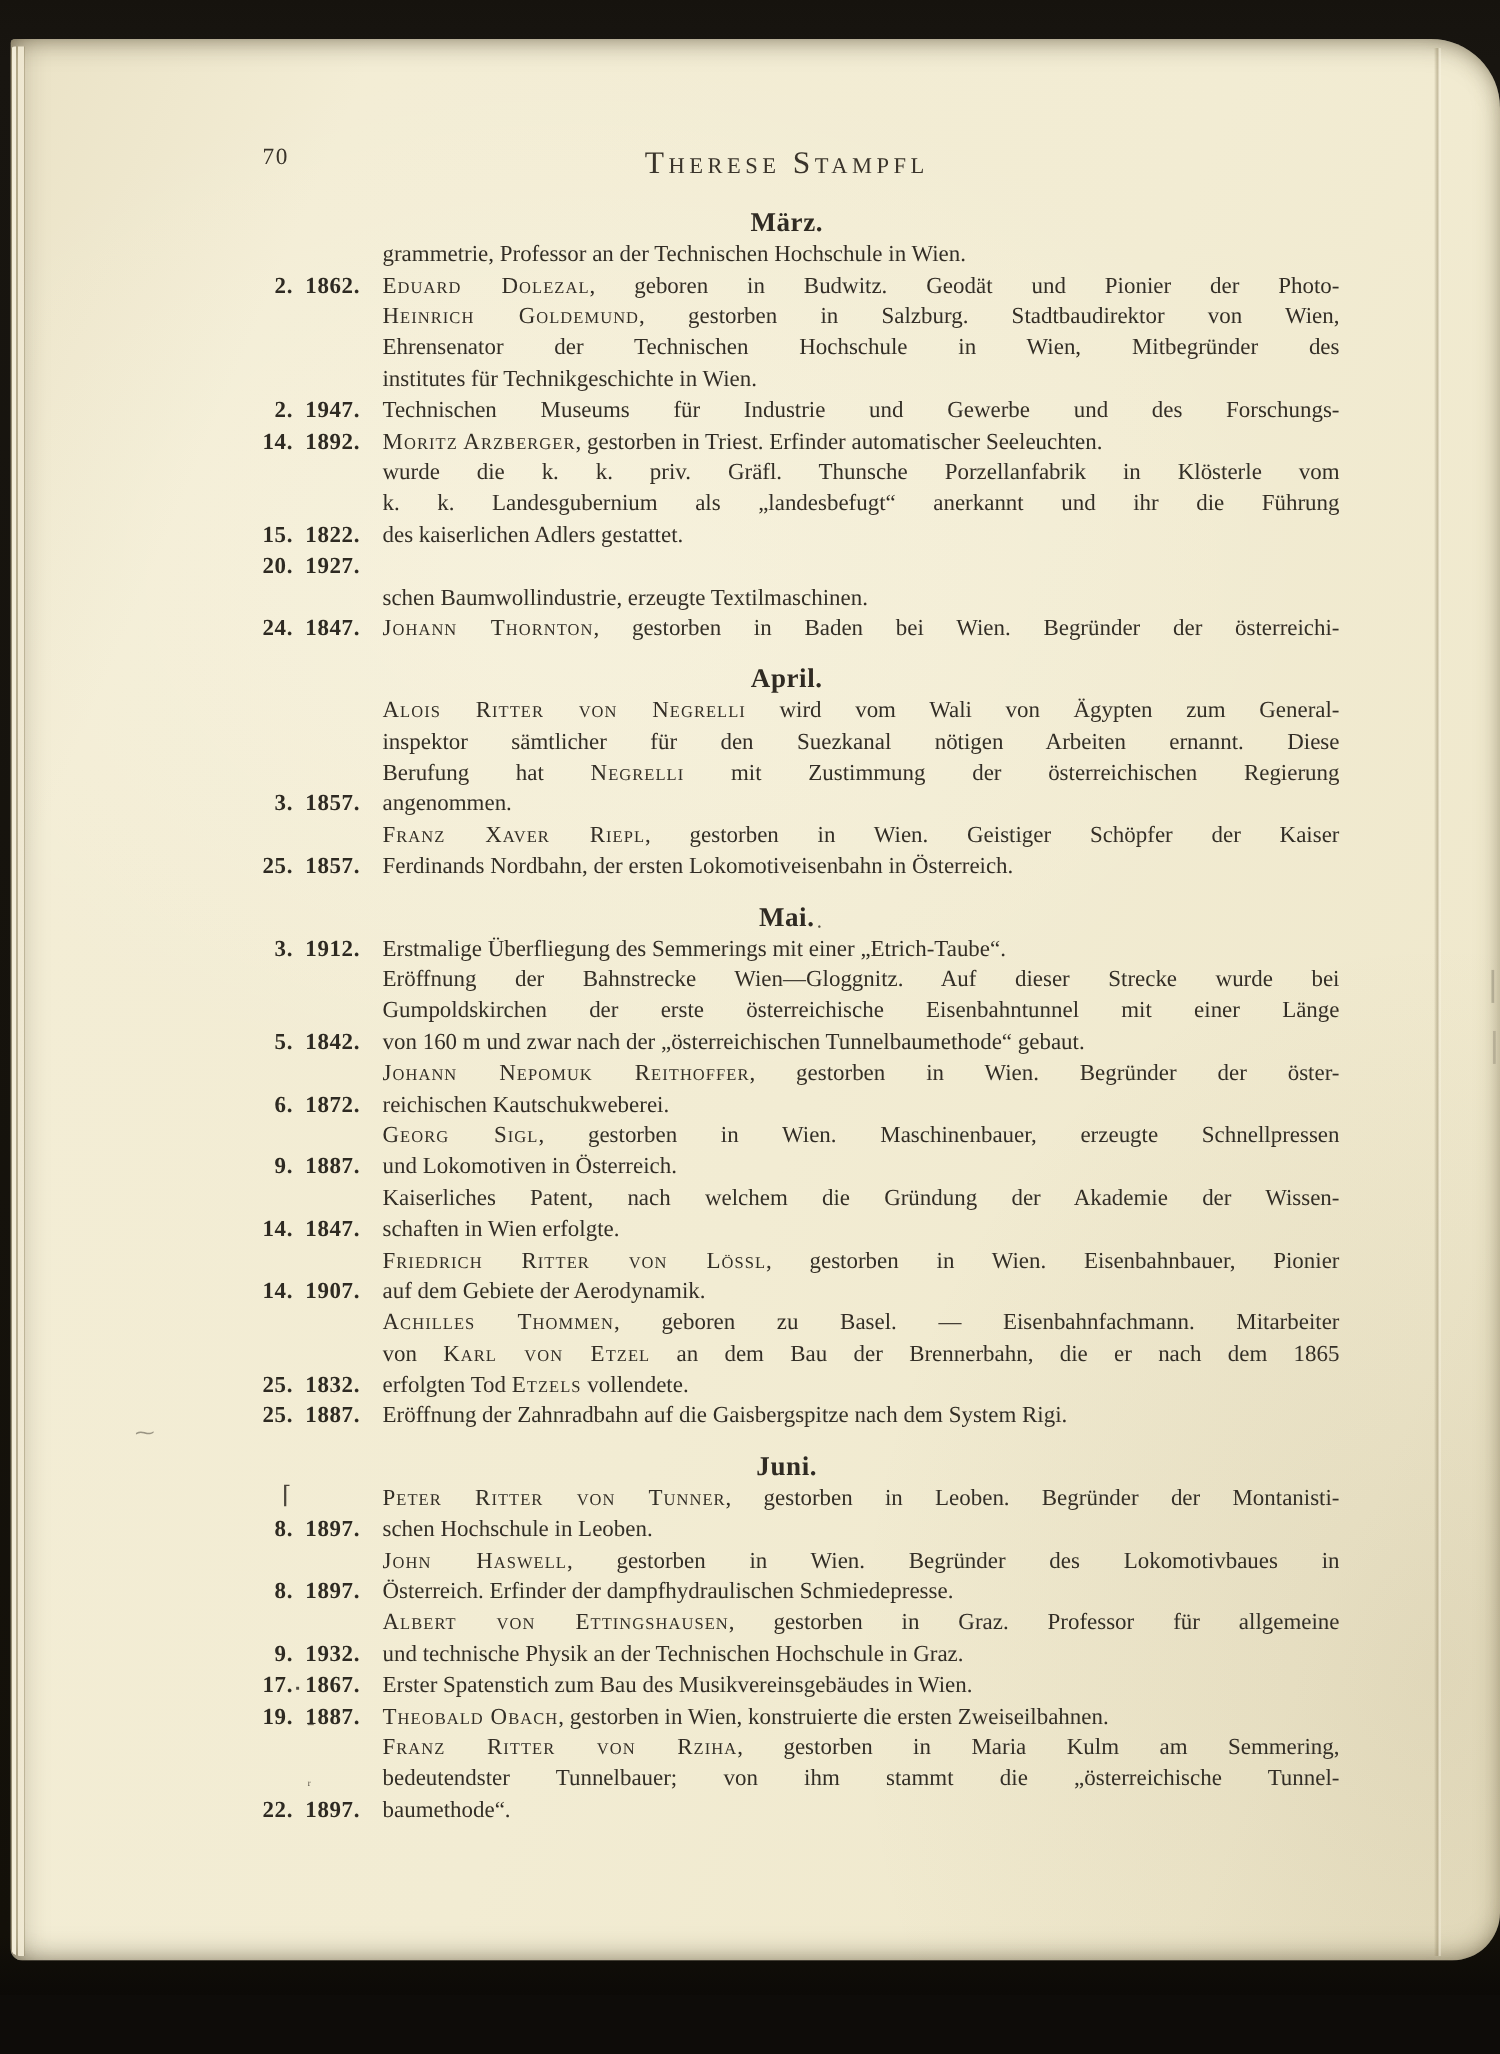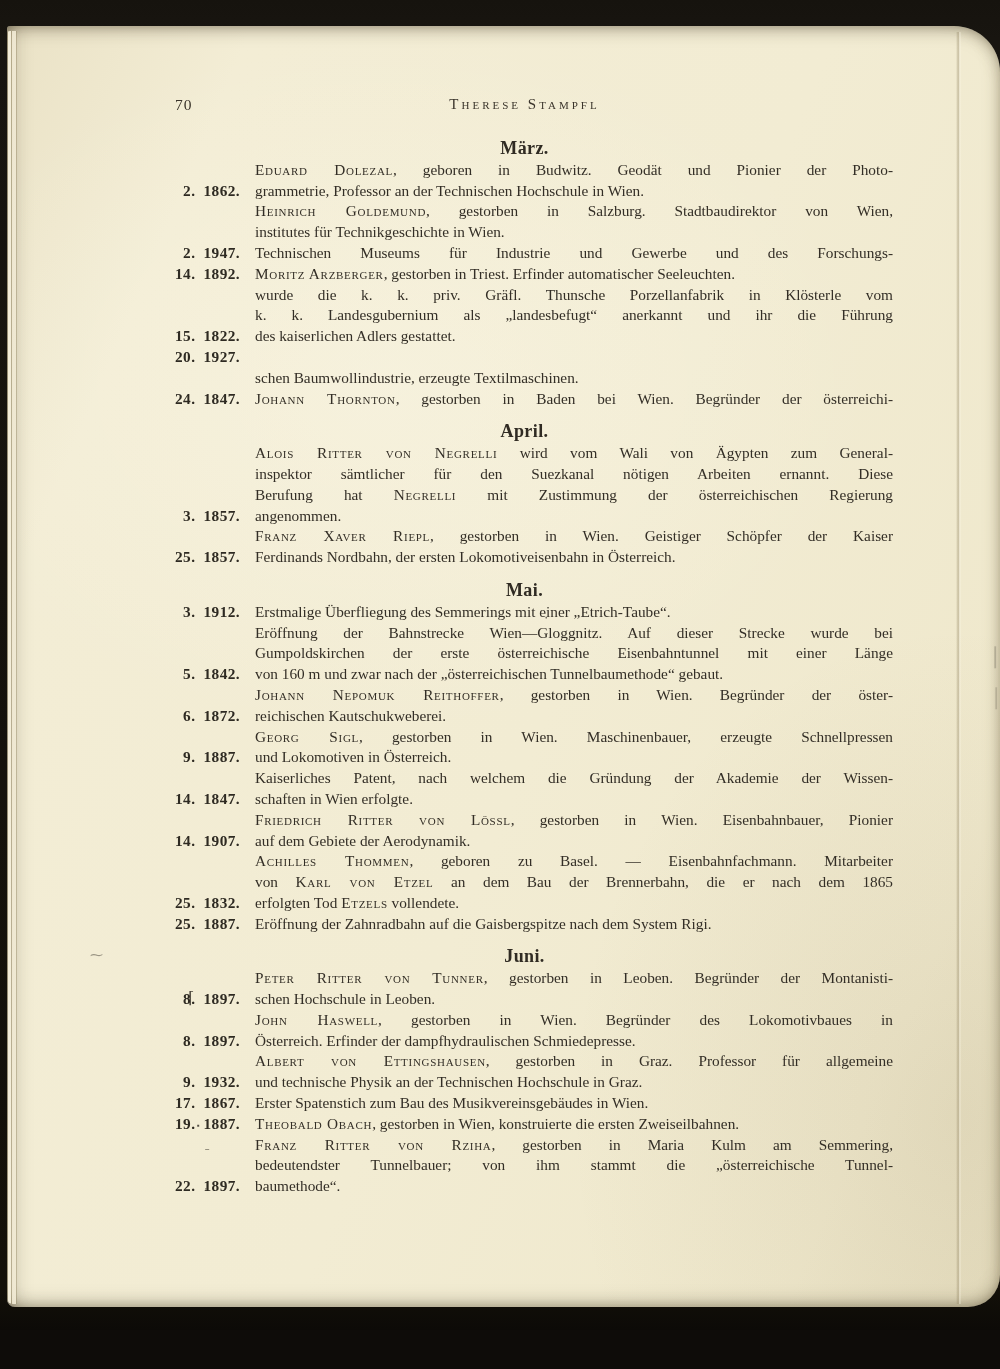--- a/index.html
+++ b/index.html
@@ -29,21 +29,21 @@
       rgba(145,133,98,.40) 9px 10px, rgba(242,235,213,0) 10px 15px);
   }
   .crease{
     position:absolute;right:39px;top:6px;bottom:3px;width:5px;
     background:linear-gradient(90deg, rgba(138,124,88,0) 0, rgba(138,124,88,.42) 45%, rgba(253,249,234,.55) 78%, rgba(138,124,88,0) 100%);
   }
   .header{position:absolute;left:163px;top:70px;width:723px;height:22px;color:#3a342b;}
   .pagenum{position:absolute;left:5px;top:0;font-size:15.5px;letter-spacing:1px;}
   .running{
     position:absolute;left:0;right:14px;top:0;text-align:center;
-    font-variant:small-caps;letter-spacing:3px;font-size:15px;
+    font-variant:small-caps;letter-spacing:3px;font-size:21px;
   }
   .content{position:absolute;left:163px;top:84px;width:723px;color:#332e26;font-size:15.3px;}
   .heading{
     text-align:center;padding-right:14px;font-weight:bold;font-size:18px;
     line-height:20.8px;margin:12px 0 1px;letter-spacing:.4px;color:#302b23;
   }
   .heading.first{margin-top:28px;}
   .entry{display:flex;align-items:flex-end;}
   .edate{
     width:70px;flex:0 0 70px;text-align:right;font-weight:bold;white-space:nowrap;
@@ -64,28 +64,29 @@
     <div class="crease"></div>
     <div class="header">
       <span class="pagenum">70</span>
       <span class="running">Therese Stampfl</span>
     </div>
     <div class="content" id="content">
         <div class="heading first">März.</div>
         <div class="entry">
           <div class="edate">2. 1862.</div>
           <div class="etext">
+            <div class="line"><span>grammetrie, Professor an der Technischen Hochschule in Wien.</span></div>
             <div class="line just"><span class="sc">Eduard Dolezal</span><span>, geboren in Budwitz. Geodät und Pionier der Photo-</span></div>
-            <div class="line"><span>grammetrie, Professor an der Technischen Hochschule in Wien.</span></div>
           </div>
         </div>
         <div class="entry">
           <div class="edate">2. 1947.</div>
           <div class="etext">
             <div class="line just"><span class="sc">Heinrich Goldemund</span><span>, gestorben in Salzburg. Stadtbaudirektor von Wien,</span></div>
+            <div class="line just"><span>Ehrensenator der Technischen Hochschule in Wien, Mitbegründer des</span></div>
             <div class="line"><span>institutes für Technikgeschichte in Wien.</span></div>
             <div class="line just"><span>Technischen Museums für Industrie und Gewerbe und des Forschungs-</span></div>
           </div>
         </div>
         <div class="entry">
           <div class="edate">14. 1892.</div>
           <div class="etext">
             <div class="line"><span class="sc">Moritz Arzberger</span><span>, gestorben in Triest. Erfinder automatischer Seeleuchten.</span></div>
           </div>
         </div>

